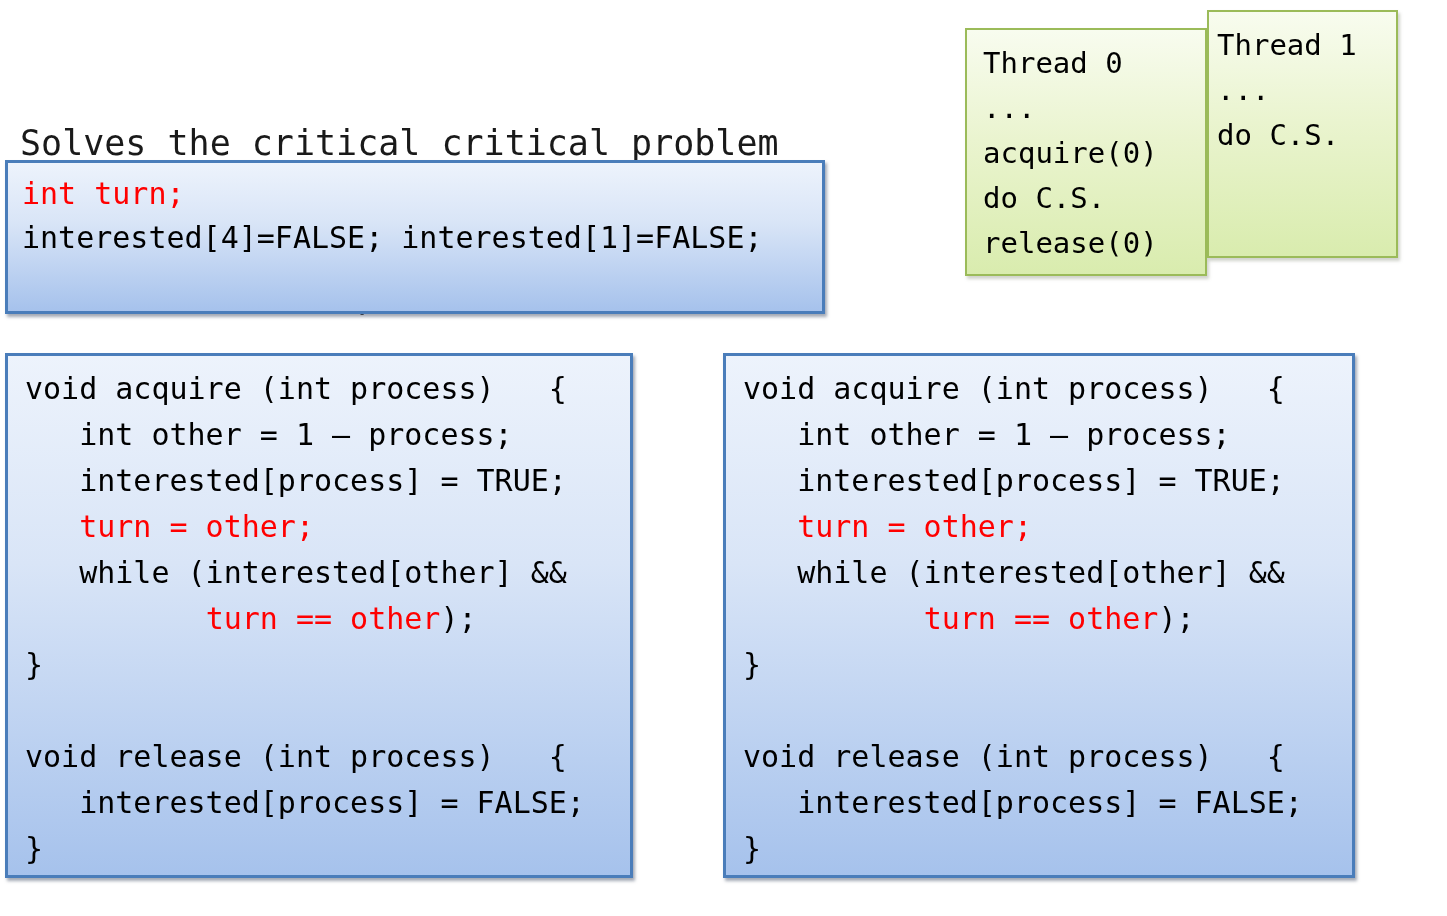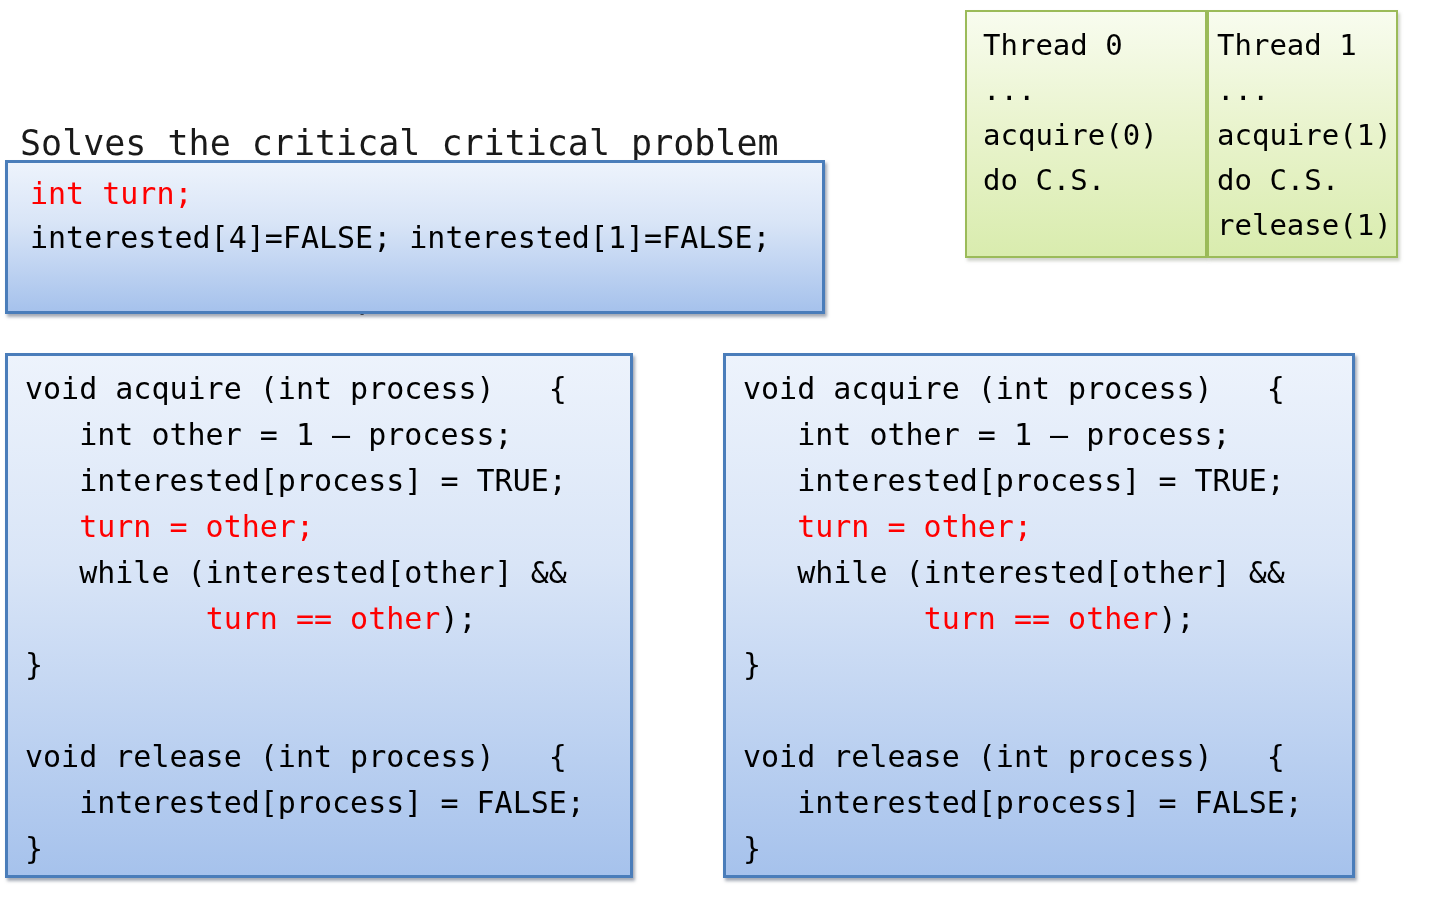--- a/index.html
+++ b/index.html
@@ -37,27 +37,27 @@
   .green-box {
     border: 2px solid #9bbb59;
     background: linear-gradient(to bottom, #f8fcef 0%, #eaf4cf 45%, #d9ecae 100%);
     box-shadow: 2px 3px 3px rgba(120, 130, 110, 0.35);
   }
   #globals-box {
     left: 5px;
     top: 160px;
     width: 820px;
     height: 154px;
-    padding: 9px 22px;
+    padding: 9px 14px;
     font-size: 30px;
     line-height: 44px;
   }
   #thread-0-box {
     left: 965px;
-    top: 10px;
+    top: 28px;
     width: 242px;
     height: 248px;
     padding: 11px 16px;
     font-size: 29px;
     line-height: 45px;
   }
   #thread-1-box {
     left: 1207px;
     top: 10px;
     width: 191px;
@@ -107,28 +107,27 @@
   <div id="globals-box" class="box blue-box">
       <div class="code-line"><span class="red">int turn;</span></div>
       <div class="code-line"><span>interested[4]=FALSE; interested[1]=FALSE;</span></div>
     </div>
 
   <div id="thread-0-box" class="box green-box">
       <div class="code-line"><span>Thread 0</span></div>
       <div class="code-line"><span>...</span></div>
       <div class="code-line"><span>acquire(0)</span></div>
       <div class="code-line"><span>do C.S.</span></div>
+      <div class="code-line"><span>release(0)</span></div>
     </div>
 
   <div id="thread-1-box" class="box green-box">
       <div class="code-line"><span>Thread 1</span></div>
       <div class="code-line"><span>...</span></div>
-      <div class="code-line"><span>acquire(1)</span></div>
       <div class="code-line"><span>do C.S.</span></div>
-      <div class="code-line"><span>release(1)</span></div>
     </div>
 
   <div id="code-box-left" class="box blue-box">
       <div class="code-line"><span>void </span><span class="bold">acquire</span><span> (int process)   {</span></div>
       <div class="code-line"><span>   int other = 1 – process;</span></div>
       <div class="code-line"><span>   interested[process] = TRUE;</span></div>
       <div class="code-line"><span>   </span><span class="red">turn = other;</span></div>
       <div class="code-line"><span>   while (interested[other] &amp;&amp;</span></div>
       <div class="code-line"><span>          </span><span class="red">turn == other</span><span>);</span></div>
       <div class="code-line"><span>}</span></div>

